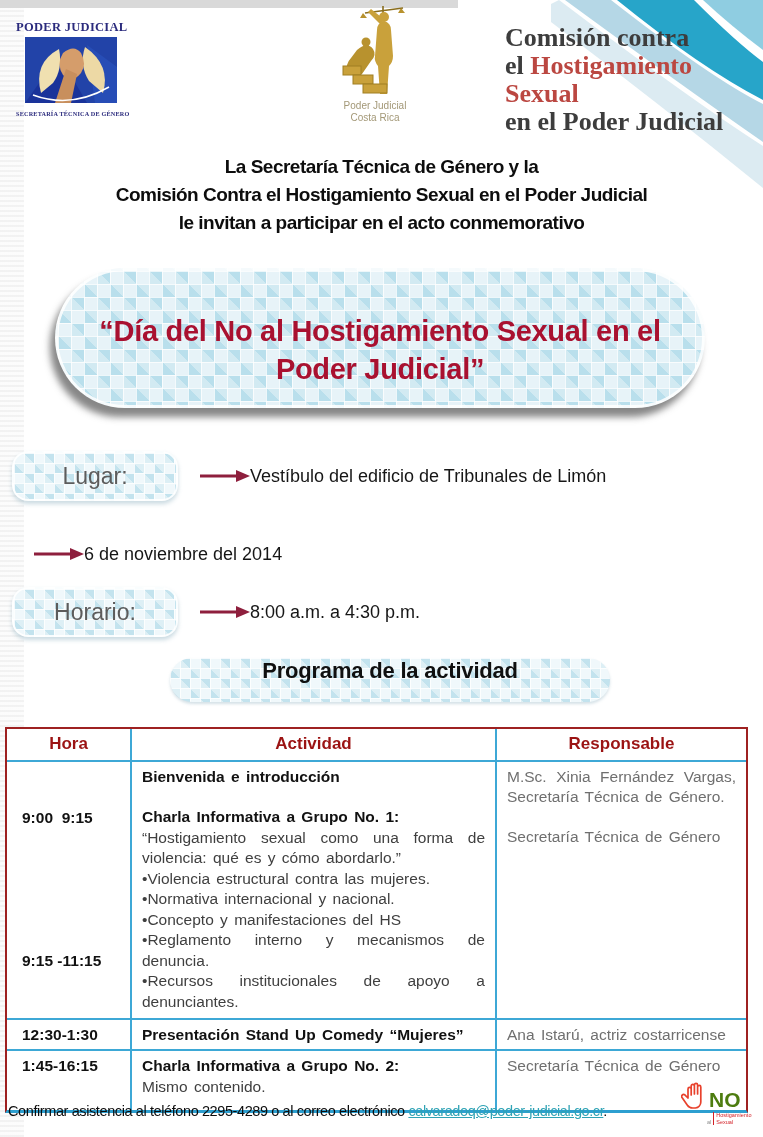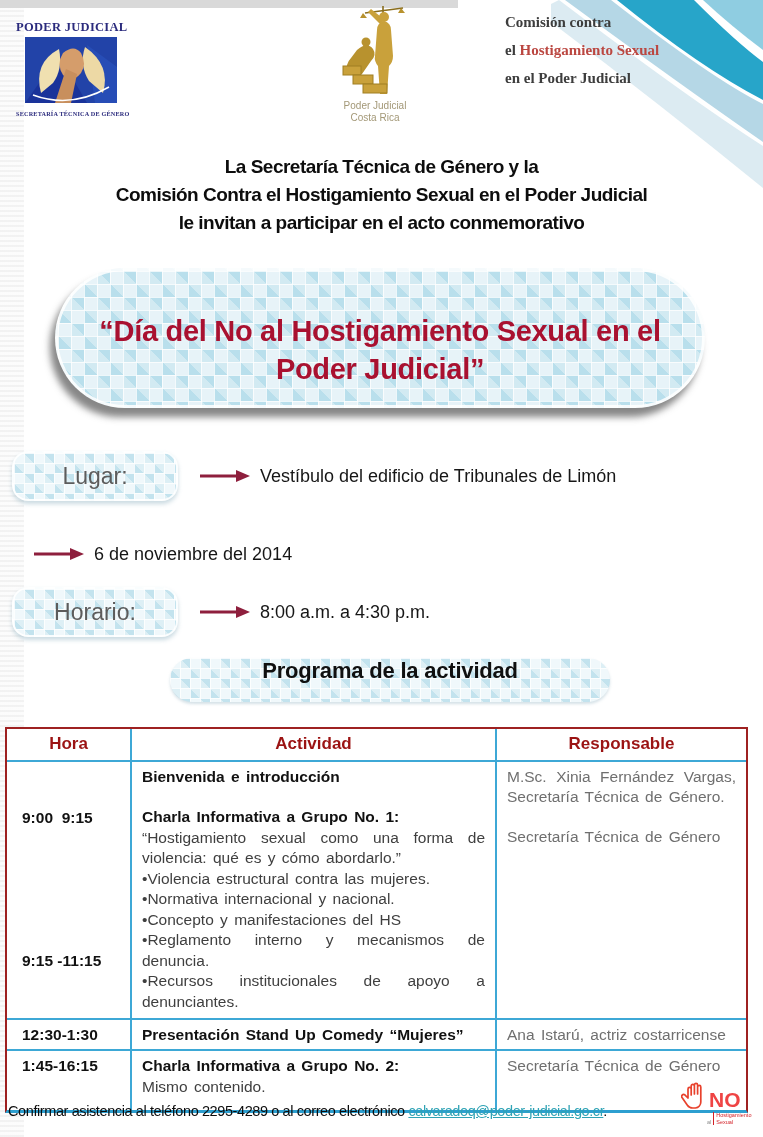--- a/index.html
+++ b/index.html
@@ -12,22 +12,22 @@
   .top-gray-band{position:absolute;left:0;top:0;width:458px;height:8px;background:#d9d9d9;}
 
   
   .pj-logo{position:absolute;left:16px;top:20px;width:110px;text-align:center;}
   .pj-title{font-family:"Liberation Serif",serif;font-weight:bold;color:#2b2b7d;
     font-size:12.5px;letter-spacing:.3px;margin-bottom:2px;white-space:nowrap;}
   .pj-sub{font-family:"Liberation Serif",serif;font-weight:bold;color:#2b2b7d;
     font-size:6.2px;letter-spacing:.2px;margin-top:3px;white-space:nowrap;}
   .statue-box{position:absolute;left:303px;top:4px;width:144px;text-align:center;}
   .statue-cap{font-size:10px;color:#a39877;line-height:12px;}
-  .commission{position:absolute;left:505px;top:8px;font-family:"Liberation Serif",serif;
-    font-weight:bold;font-size:15px;line-height:28px;color:#3d3d3d;z-index:3;}
+  .commission{position:absolute;left:505px;top:24px;font-family:"Liberation Serif",serif;
+    font-weight:bold;font-size:26px;line-height:28px;color:#3d3d3d;z-index:3;}
   .commission .red{color:#bb4741;margin-top:28px;}
   .swoosh{position:absolute;right:0;top:0;z-index:1;}
 
   
   .invitation{position:absolute;left:0;top:153px;width:100%;text-align:center;
     font-weight:bold;color:#0d0d0d;font-size:19px;line-height:28px;letter-spacing:-0.5px;}
 
   
   .mosaic{background-color:#e7f3f8;
     background-image:
@@ -53,21 +53,21 @@
   .banner-title{font-weight:bold;color:#a91130;font-size:29px;line-height:38px;
     text-align:center;padding:0 34px;letter-spacing:-0.3px;margin-top:24px;}
 
   
   .detail-row{position:absolute;left:12px;width:740px;height:50px;display:flex;align-items:center;}
   .detail-pill{width:166px;height:50px;border-radius:16px;border:2px solid rgba(255,255,255,.9);
     box-sizing:border-box;display:flex;align-items:center;justify-content:center;
     box-shadow:0 3px 4px rgba(140,175,190,.45);}
   .detail-label{color:#5c5c5c;font-size:23px;}
   .detail-arrow{margin-left:22px;flex:0 0 auto;display:block;}
-  .detail-value{margin-left:10px;font-size:18px;color:#161616;}
+  .detail-value{font-size:18px;color:#161616;}
 
   
   .program-pill{position:absolute;left:170px;top:658px;width:440px;height:44px;border-radius:22px;
     display:flex;align-items:flex-start;justify-content:center;box-shadow:0 2px 3px rgba(150,180,195,.4);}
   .program-title{font-weight:bold;font-size:22px;color:#101010;letter-spacing:-0.2px;}
 
   
   .tbl{position:absolute;left:5px;top:727px;width:743px;box-sizing:border-box;
     border:2px solid #9e2121;border-bottom:3px solid #2d9fd0;background:#fff;
     font-size:15.5px;line-height:20.5px;}
@@ -83,21 +83,21 @@
   .gap20{height:20px;} .gap40{height:41px;} .gap18{height:19px;}
   .row1{min-height:248px;} .row2 .tcell{padding-top:5px;padding-bottom:4px;}
   .row3 .tcell{padding-bottom:13px;}
 
   
   .footer{position:absolute;left:8px;top:1103px;font-weight:normal;font-size:14.5px;
     letter-spacing:-0.4px;color:#0c0c0c;white-space:nowrap;}
   .footer a{color:#2fa3b5;text-decoration:underline;}
   .no-logo{position:absolute;right:8px;top:1081px;width:74px;}
   .no-top{display:flex;align-items:flex-end;}
-  .no-big{font-weight:bold;color:#ef4444;font-size:21px;line-height:22px;margin-left:2px;}
+  .no-big{font-weight:bold;color:#4d7c0f;font-size:21px;line-height:22px;margin-left:2px;}
   .no-sub{display:flex;margin-left:26px;margin-top:1px;font-size:5.5px;color:#d31f26;line-height:6.5px;}
   .no-sub .al{color:#8a8a8a;margin-right:2px;align-self:flex-end;}
   .no-sub .bar{width:1px;background:#d31f26;margin-right:2px;}
 </style>
 </head>
 <body>
 
 <div class="page">
 
   <div class="left-stripes"></div>

